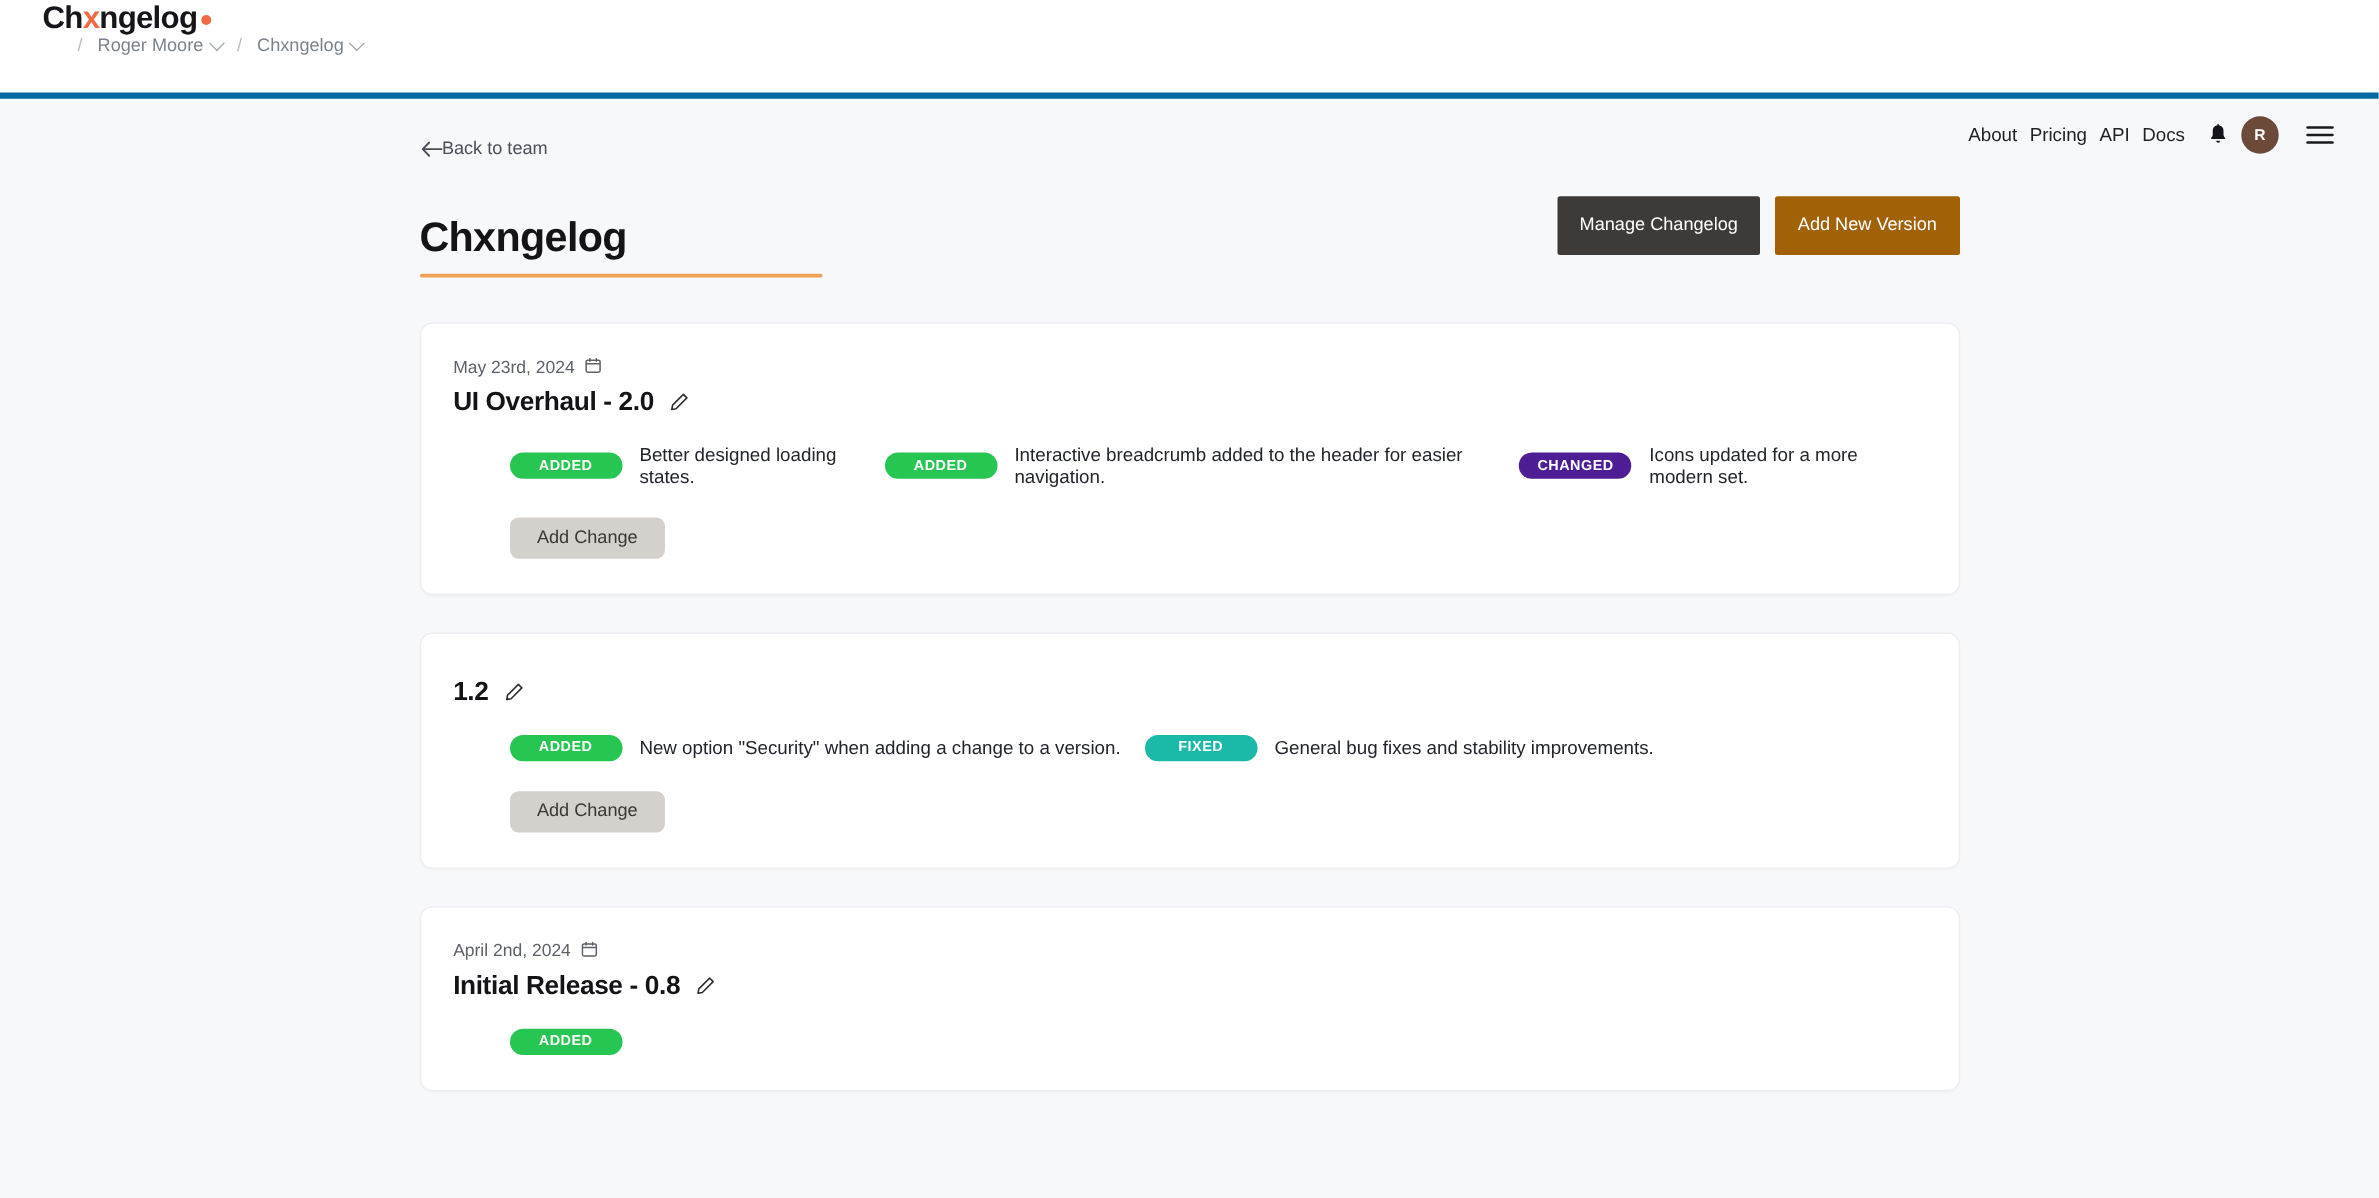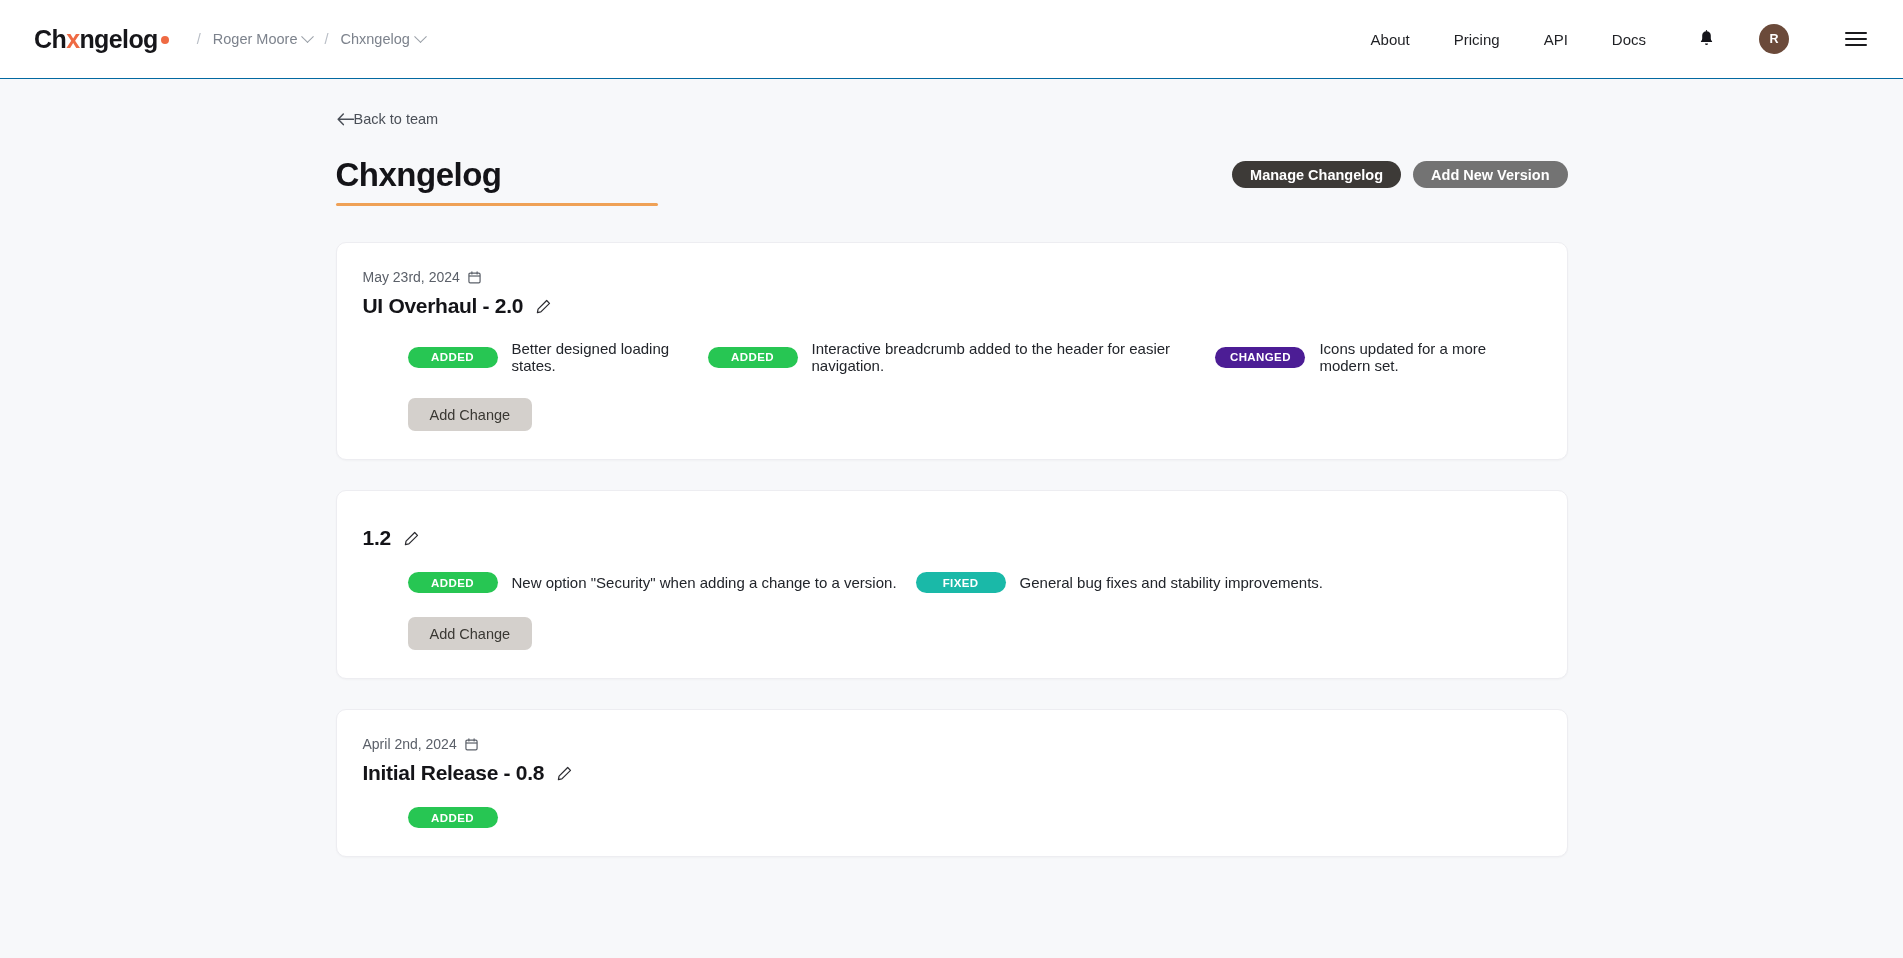--- a/index.html
+++ b/index.html
@@ -12,25 +12,26 @@
     font-family: "Liberation Sans", sans-serif;
     background: #f7f8fa;
     color: #1c1c1e;
     -webkit-font-smoothing: antialiased;
   }
 
   
   .topbar {
     height: 79px;
     background: #ffffff;
-    border-bottom: 1px solid #0369a1;
-    display: flex;
-    align-items: center;
+    border-bottom: 5px solid #0369a1;
+    display: flex;
+    align-items: flex-start;
     padding: 0 36px 0 34px;
     position: relative;
+    flex-direction: column;
   }
   .brand {
     display: flex;
     align-items: center;
     font-size: 25px;
     font-weight: 700;
     letter-spacing: -0.6px;
     color: #16161a;
   }
   .brand .x { color: #ef6a43; }
@@ -58,21 +59,22 @@
   .chev {
     width: 9px; height: 9px;
     border-right: 1.6px solid #9aa0a8;
     border-bottom: 1.6px solid #9aa0a8;
     transform: rotate(45deg) translate(-2px,-2px);
   }
   .nav {
     margin-left: auto;
     display: flex;
     align-items: center;
-    gap: 44px;
+    gap: 10px;
+    margin-top: 48px;
   }
   .nav a {
     font-size: 15px;
     color: #1f2024;
     text-decoration: none;
     cursor: pointer;
   }
   .bell { margin-left: 8px; cursor: pointer; display:flex; }
   .avatar {
     width: 30px; height: 30px;
@@ -127,33 +129,33 @@
   }
   .title-underline {
     height: 3px;
     width: 322px;
     background: #efa156;
     border-radius: 2px;
   }
   .actions { display: flex; gap: 12px; padding-bottom: 18px; }
   .btn {
     border: none;
-    border-radius: 14px;
+    border-radius: 2px;
     font-family: inherit;
     font-size: 14.5px;
-    font-weight: 700;
+    font-weight: 400;
     cursor: pointer;
     padding: 0 18px;
-    height: 27px;
+    height: 47px;
     display: inline-flex;
     align-items: center;
     justify-content: center;
   }
   .btn-dark { background: #3d3a37; color: #ffffff; }
-  .btn-orange { background: #737373; color: #ffffff; }
+  .btn-orange { background: #a16207; color: #ffffff; }
 
   
   .cards { margin-top: 36px; display: flex; flex-direction: column; gap: 30px; }
   .card {
     background: #ffffff;
     border: 1px solid #ededf1;
     border-radius: 10px;
     padding: 26px 30px 28px 26px;
     box-shadow: 0 1px 2px rgba(16,18,24,0.03);
   }

